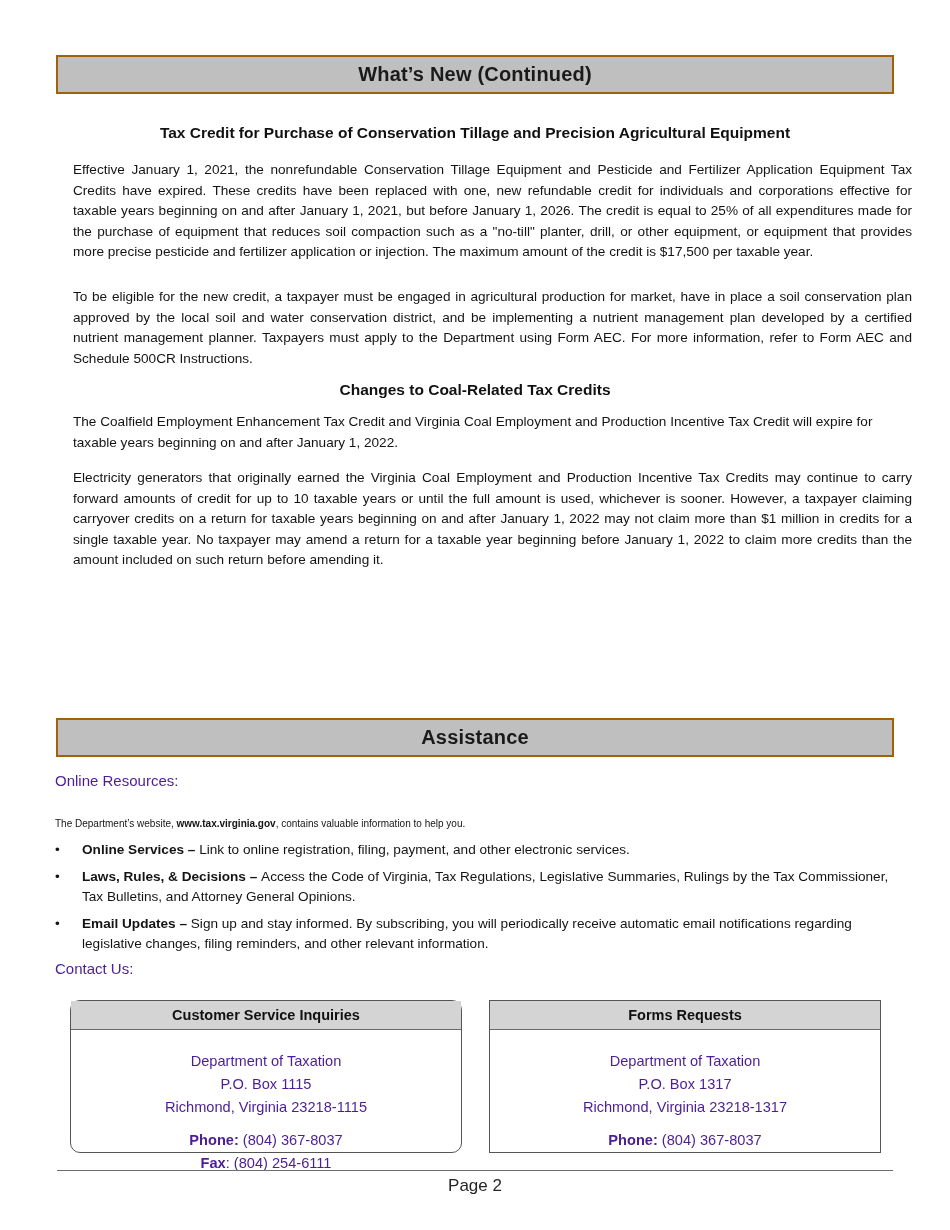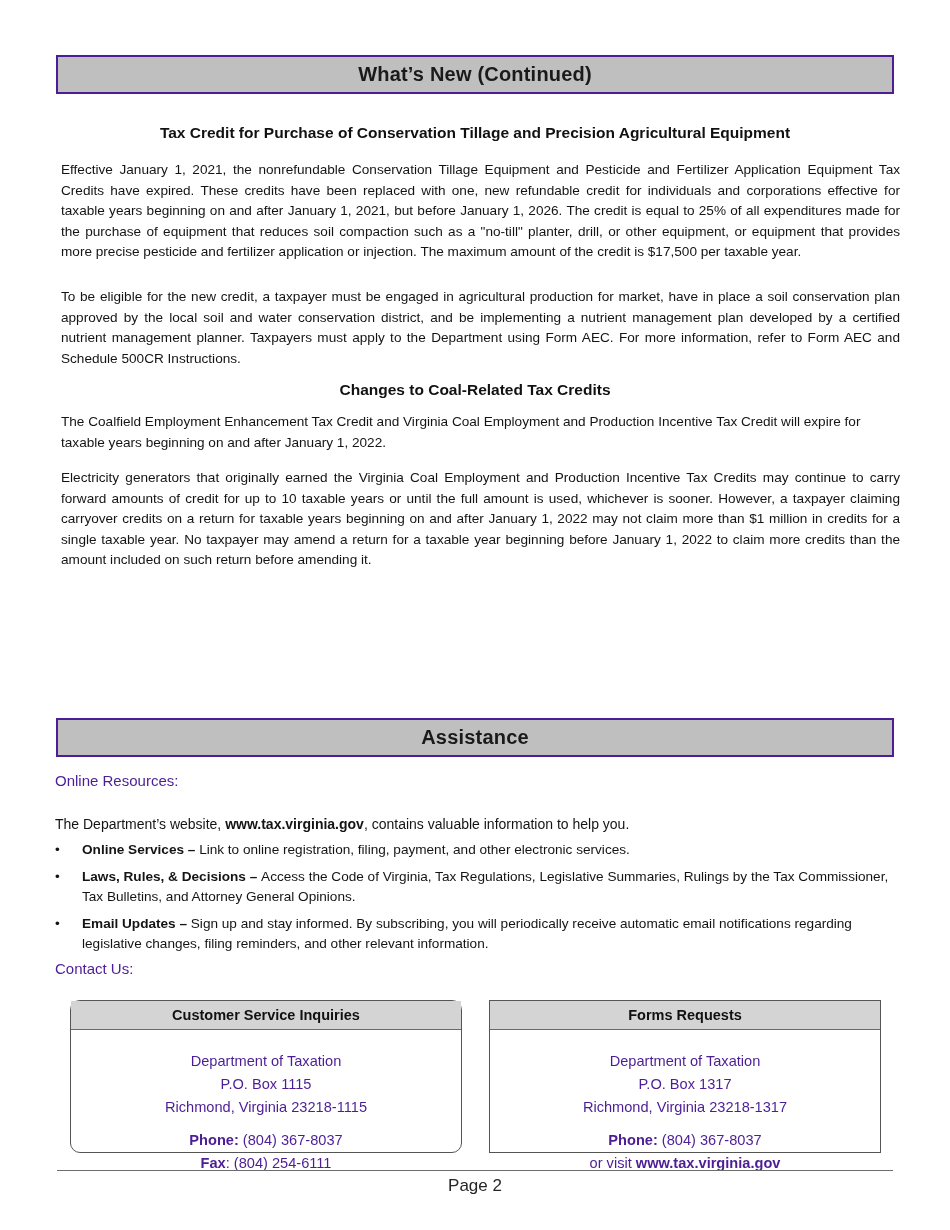--- a/index.html
+++ b/index.html
@@ -17,21 +17,21 @@
 
   .page { position: relative; width: 950px; height: 1230px; }
 
   
   .section-banner {
     position: absolute;
     left: 56px;
     width: 838px;
     height: 39px;
     background: #bfbfbf;
-    border: 2px solid #4c1d95;
+    border: 2px solid #a16207;
     display: flex;
     align-items: center;
     justify-content: center;
   }
   .section-banner .banner-title {
     font-size: 20px;
     font-weight: bold;
     letter-spacing: 0.2px;
     color: #1a1a1a;
   }
@@ -46,21 +46,21 @@
     text-align: center;
     font-size: 15.5px;
     font-weight: bold;
     color: #111111;
   }
   #heading-tillage { top: 124px; }
   #heading-coal { top: 381px; }
 
   .body-par {
     position: absolute;
-    left: 61px;
+    left: 73px;
     width: 839px;
     font-size: 13.6px;
     line-height: 20.6px;
     text-align: justify;
     color: #141414;
   }
   .body-par.no-justify { text-align: left; }
   #par-tillage-1 { top: 160px; }
   #par-tillage-2 { top: 287px; }
   #par-coal-1    { top: 412px; }
@@ -75,21 +75,21 @@
     color: #4c1d95;
   }
   #subheading-online { top: 772px; }
   #subheading-contact { top: 960px; }
 
   #par-website {
     position: absolute;
     left: 55px;
     width: 839px;
     top: 814px;
-    font-size: 14px;
+    font-size: 10px;
     line-height: 20px;
     color: #141414;
   }
 
   .bullet-list {
     position: absolute;
     left: 55px;
     width: 839px;
     top: 840px;
   }
@@ -229,21 +229,20 @@
   </div>
 
   <div class="contact-box" id="contact-box-forms">
     <div class="contact-box-header">Forms Requests</div>
     <div class="contact-box-body">
       <span class="contact-address-line">Department of Taxation</span>
       <span class="contact-address-line">P.O. Box 1317</span>
       <span class="contact-address-line">Richmond, Virginia 23218-1317</span>
       <div class="contact-phone-block">
         <span class="contact-phone-line"><b>Phone:</b><span> (804) 367-8037</span></span>
-        <span class="contact-phone-line"><span>or visit </span><b>www.tax.virginia.gov</b></span>
       </div>
     </div>
   </div>
 
   <div id="footer-rule"></div>
   <div id="footer-page-label">Page 2</div>
 
 </div>
 
 </body></html>

